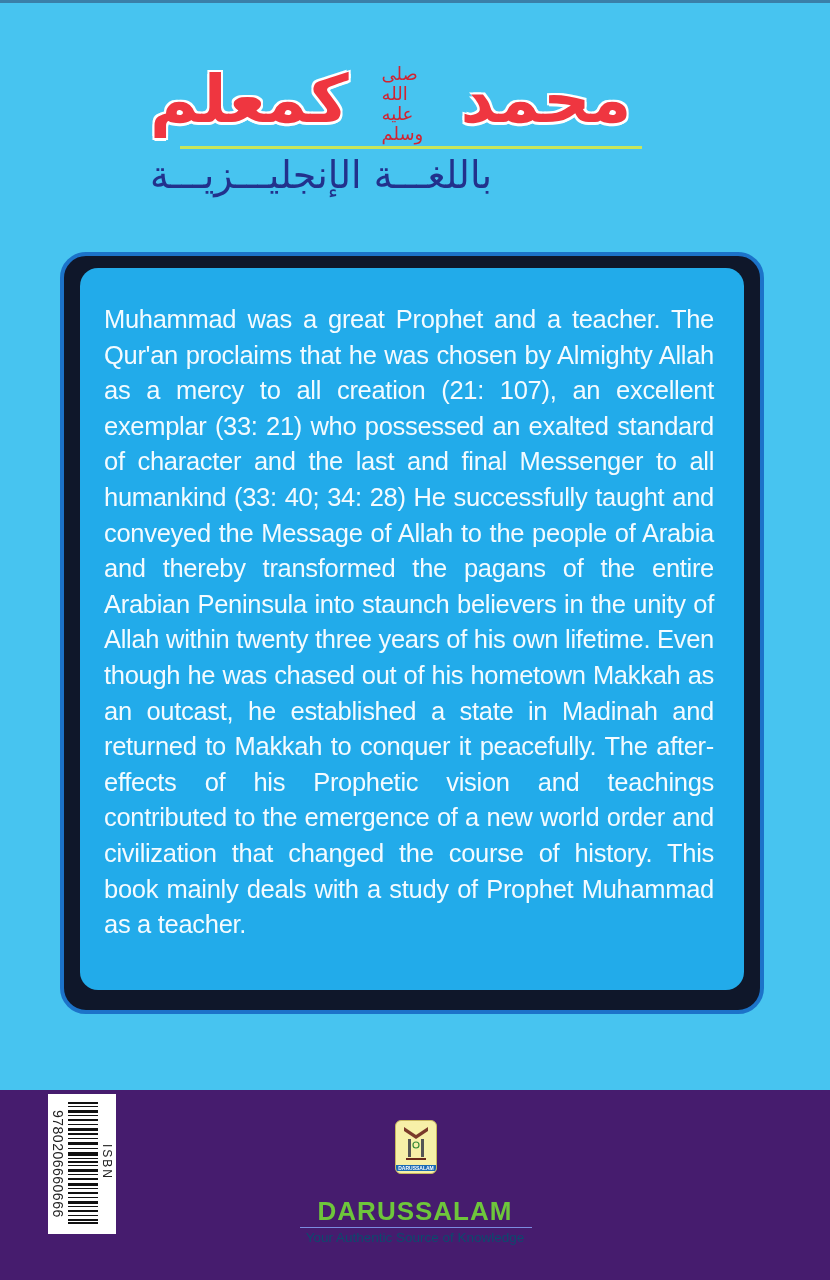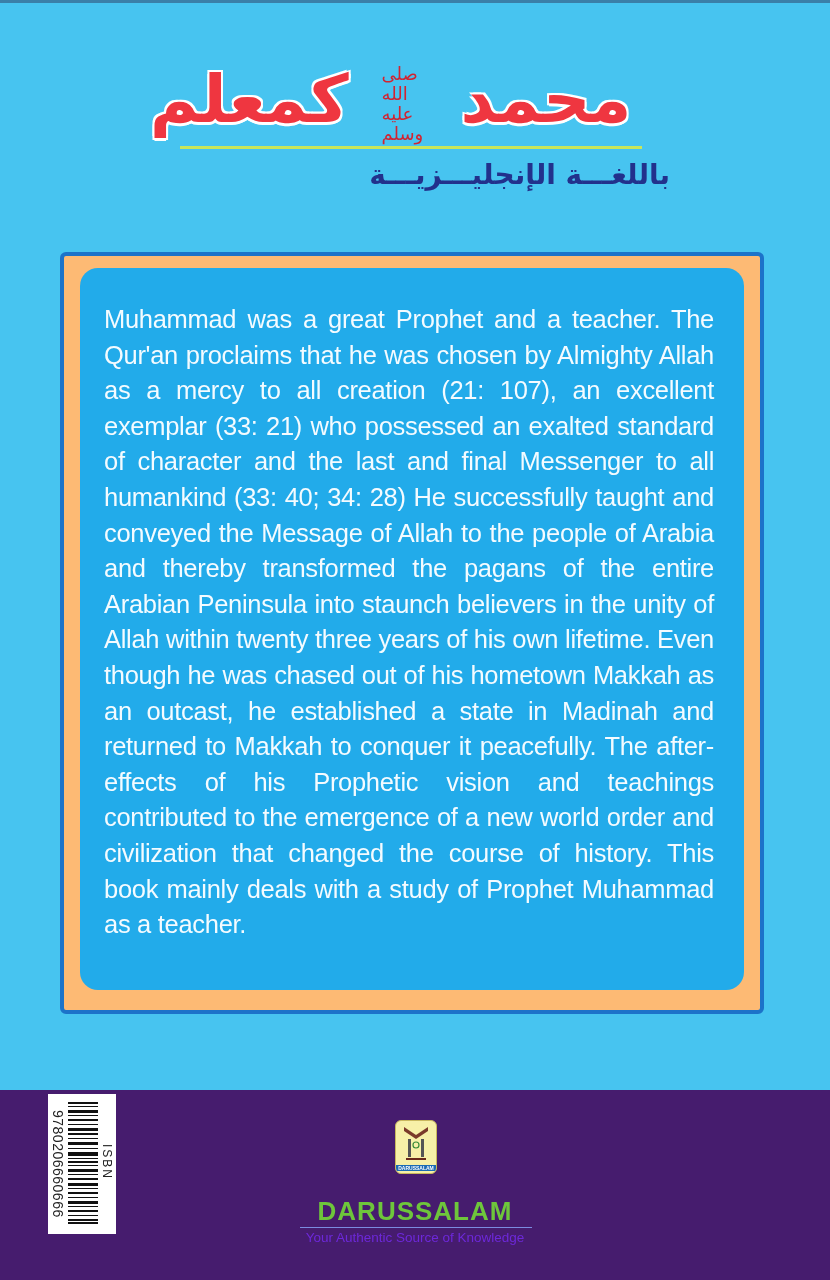--- a/index.html
+++ b/index.html
@@ -17,27 +17,27 @@
     text-shadow: -2px -2px 0 #fff, 2px -2px 0 #fff, -2px 2px 0 #fff, 2px 2px 0 #fff, 0 3px 0 #fff;
     direction: rtl; letter-spacing: 2px;
   }
   .honorific {
     display: inline-block; font-size: 18px; line-height: 20px; color: #d32330;
     vertical-align: middle; margin: 0 10px; width: 46px; text-shadow: none;
     font-weight: normal;
   }
   .divider { position: absolute; left: 180px; top: 146px; width: 462px; height: 3px; background: #c8e65a; }
   .subtitle-ar {
-    position: absolute; left: 150px; top: 152px; width: 520px; text-align: right;
-    font-family: "DejaVu Sans", sans-serif; font-weight: bold;
-    font-size: 28px; line-height: 46px; color: #22318c; direction: rtl; letter-spacing: 3px;
+    position: absolute; left: 150px; top: 152px; width: 520px; text-align: left;
+    font-family: "DejaVu Sans", sans-serif; font-weight: normal;
+    font-size: 38px; line-height: 46px; color: #22318c; direction: rtl; letter-spacing: 3px;
   }
   .panel-outer {
     position: absolute; left: 60px; top: 252px; width: 704px; height: 762px;
-    border: 4px solid #1c73c9; border-radius: 6px; background: #fdba74; box-sizing: border-box;
+    border: 4px solid #1c73c9; border-radius: 26px; background: #0f172a; box-sizing: border-box;
   }
   .panel-inner {
     position: absolute; left: 16px; top: 12px; right: 16px; bottom: 20px;
     background: #22abea; border-radius: 18px; padding: 34px 30px 0 24px; box-sizing: border-box;
   }
   .blurb {
     margin: 0; color: #f4fbff; font-size: 25.5px; line-height: 35.6px;
     text-align: justify; font-family: "Liberation Sans Narrow", "Liberation Sans", sans-serif;
     letter-spacing: -0.3px;
   }
@@ -65,21 +65,21 @@
     position: absolute; left: 0; bottom: 2px; width: 100%; text-align: center;
     font-size: 5px; color: #fff; background: #1b6bb4; line-height: 6px; font-weight: bold;
   }
   .brand-name {
     position: absolute; left: 290px; top: 1196px; width: 250px; text-align: center;
     font-size: 26px; font-weight: bold; color: #6ec63b; letter-spacing: 1px; line-height: 30px;
   }
   .brand-rule { position: absolute; left: 300px; top: 1227px; width: 232px; height: 1px; background: #7b8ce0; }
   .tagline {
     position: absolute; left: 290px; top: 1229px; width: 250px; text-align: center;
-    font-size: 13.5px; color: #6d28d9; line-height: 18px;
+    font-size: 13.5px; color: #0c4a6e; line-height: 18px;
   }
 </style>
 </head>
 <body>
 
 <div class="top-edge"></div>
 
 <div class="title-block">
   <div class="title-ar">
     <span>محمد</span>

